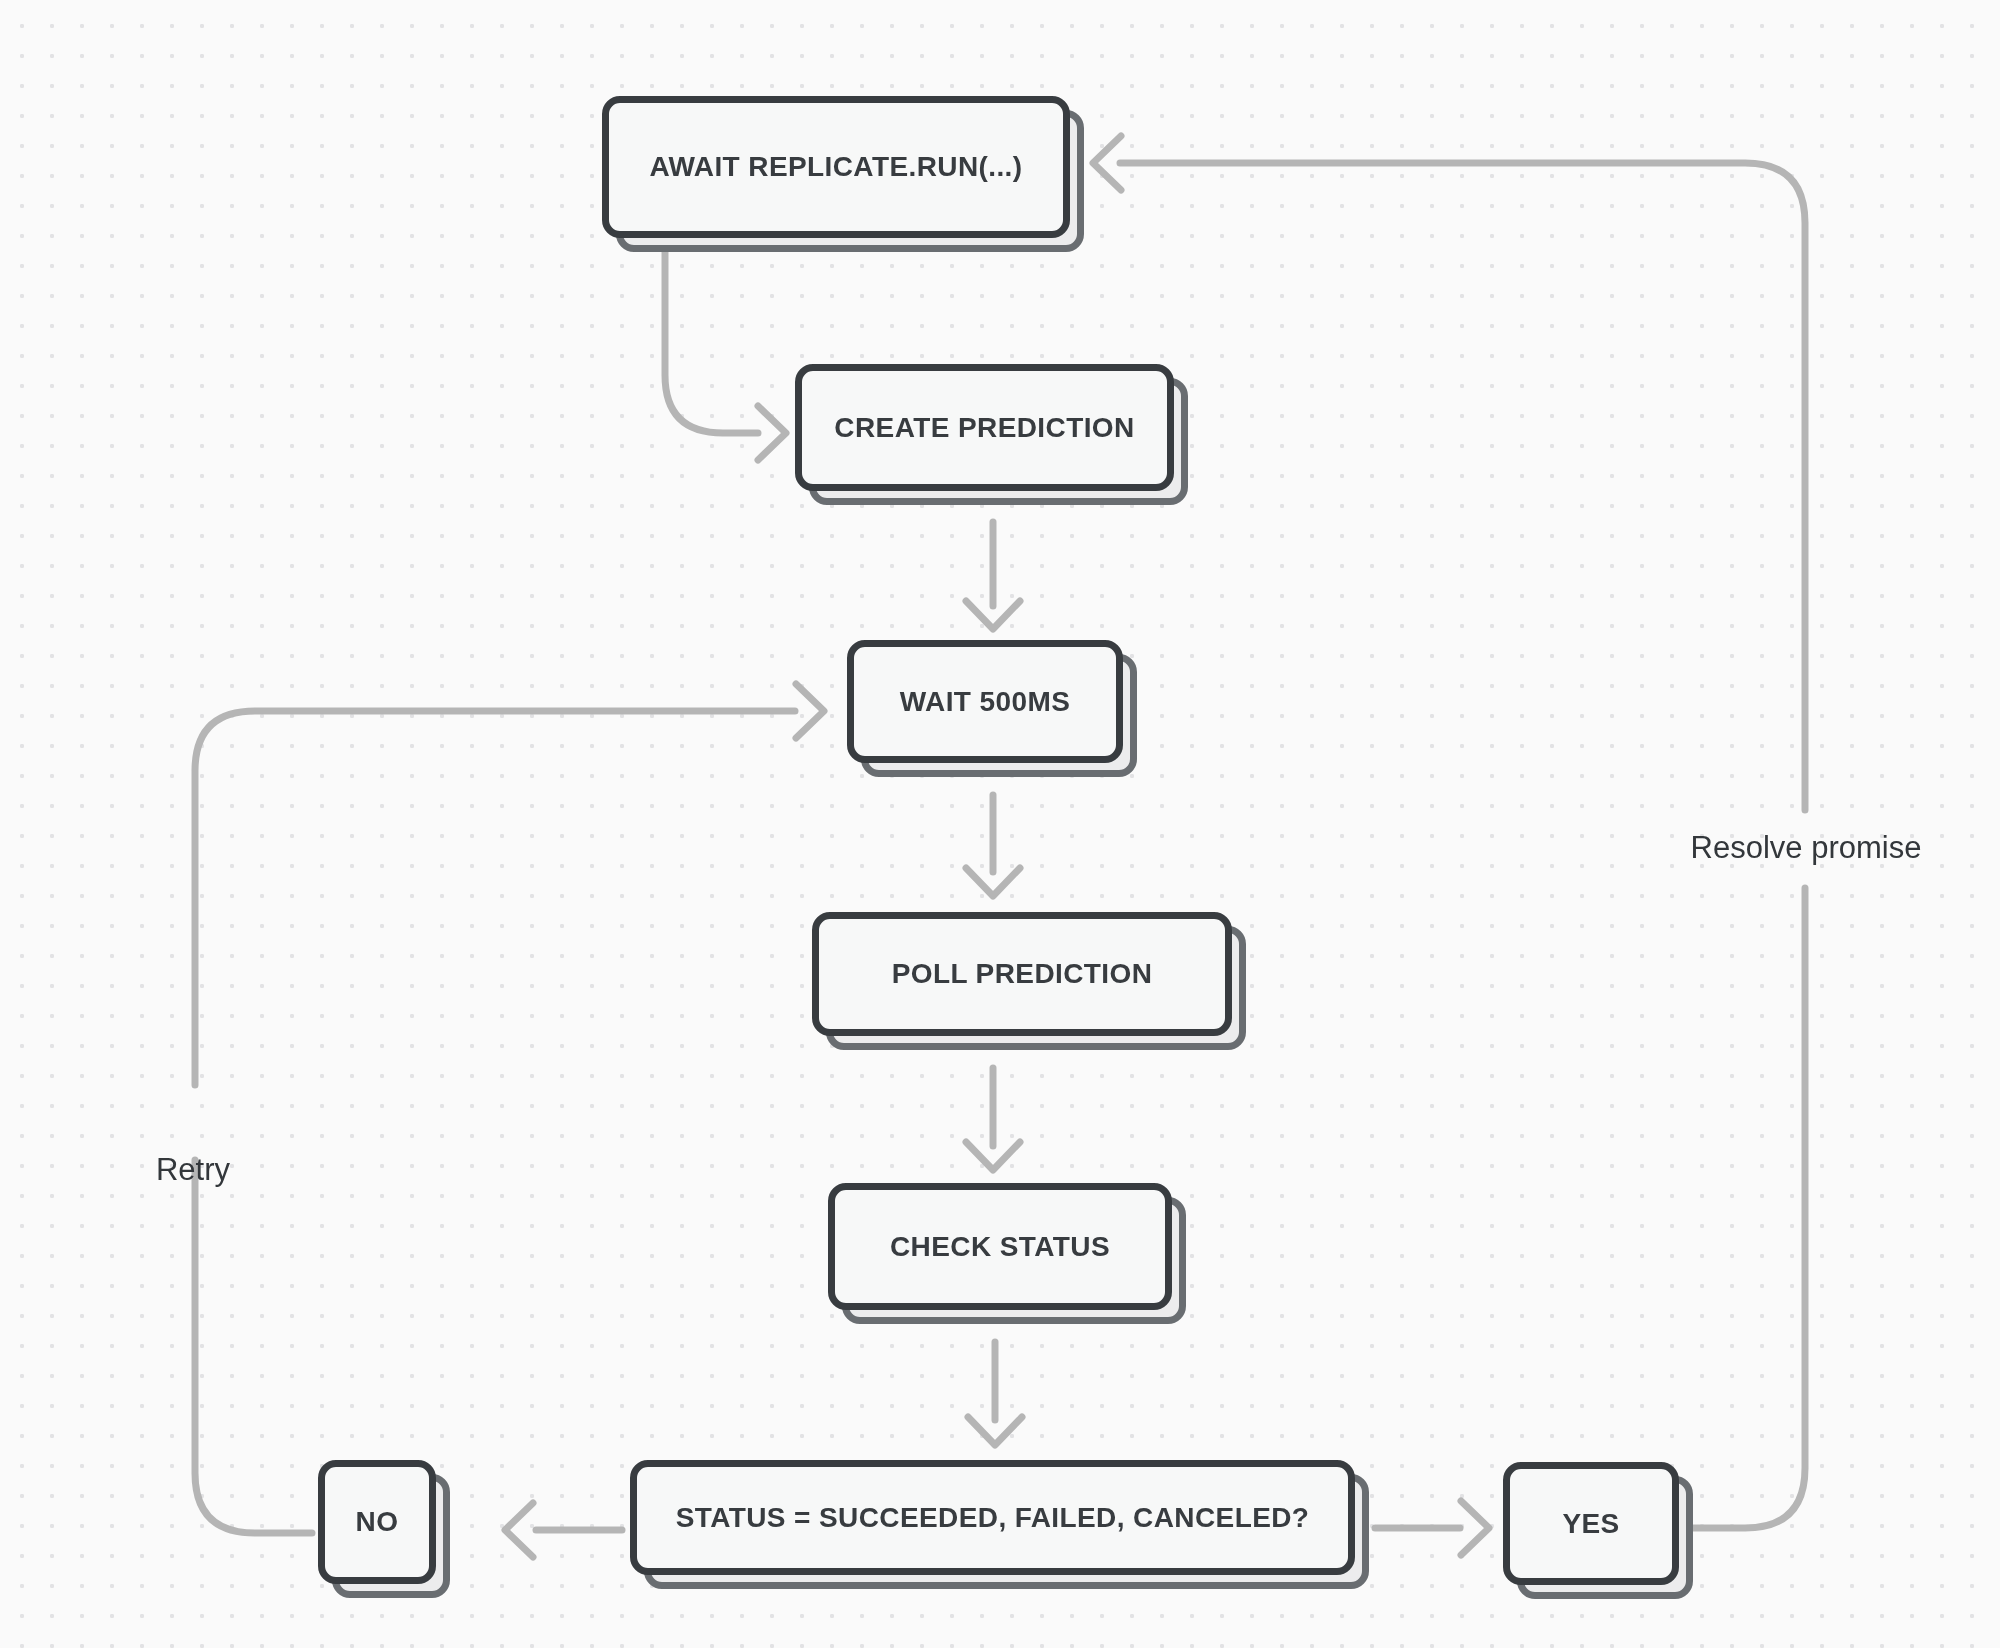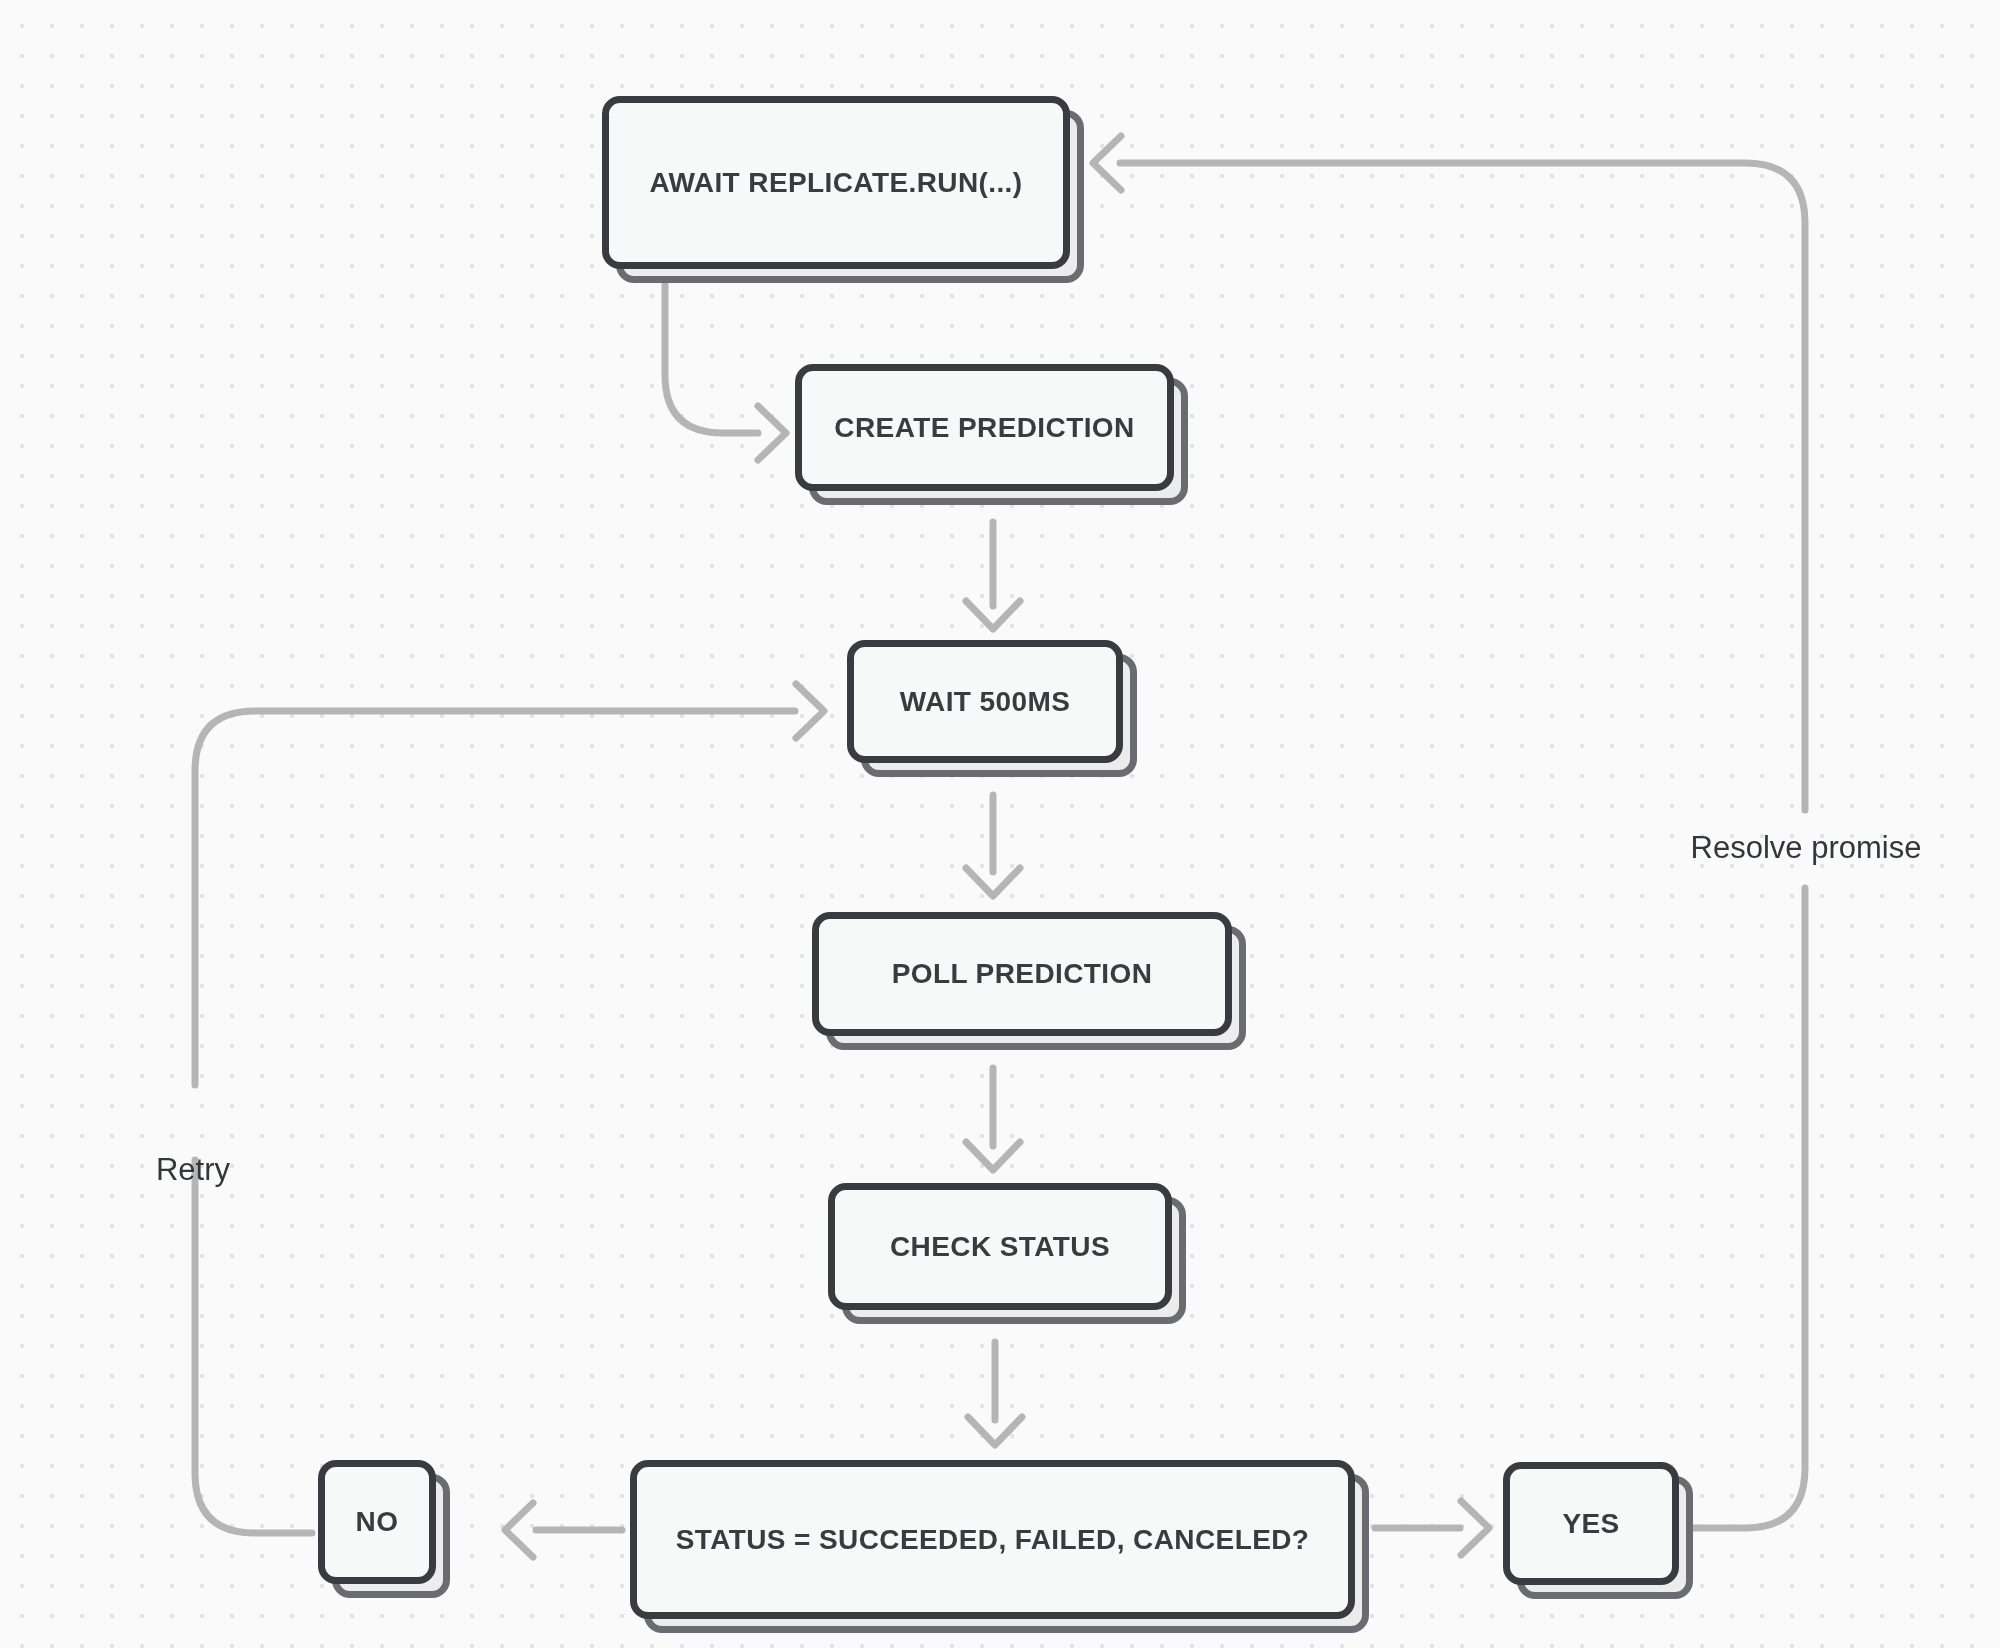--- a/index.html
+++ b/index.html
@@ -109,21 +109,21 @@
       <path d="M195 1085 L195 771 Q195 711 255 711 L795 711"></path>
       <path d="M796 684 L824 711 L796 738"></path>
     </g>
     <g>
       <path d="M1692 1528 L1745 1528 Q1805 1528 1805 1468 L1805 888"></path>
       <path d="M1805 810 L1805 223 Q1805 163 1745 163 L1120 163"></path>
       <path d="M1121 136 L1093 163 L1121 190"></path>
     </g>
   </svg>
 
-  <div class="node" style="left:602px; top:96px; width:468px; height:173px;">
+  <div class="node" style="left:602px; top:96px; width:468px; height:142px;">
     <div class="node-back"></div>
     <div class="node-front">
       <span class="node-label">AWAIT REPLICATE.RUN(...)</span>
     </div>
   </div>
 
   <div class="node" style="left:795px; top:364px; width:379px; height:127px;">
     <div class="node-back"></div>
     <div class="node-front">
       <span class="node-label">CREATE PREDICTION</span>
@@ -144,21 +144,21 @@
     </div>
   </div>
 
   <div class="node" style="left:828px; top:1183px; width:344px; height:127px;">
     <div class="node-back"></div>
     <div class="node-front">
       <span class="node-label">CHECK STATUS</span>
     </div>
   </div>
 
-  <div class="node" style="left:630px; top:1460px; width:725px; height:159px;">
+  <div class="node" style="left:630px; top:1460px; width:725px; height:115px;">
     <div class="node-back"></div>
     <div class="node-front">
       <span class="node-label">STATUS = SUCCEEDED, FAILED, CANCELED?</span>
     </div>
   </div>
 
   <div class="node" style="left:318px; top:1460px; width:118px; height:124px;">
     <div class="node-back"></div>
     <div class="node-front">
       <span class="node-label">NO</span>

